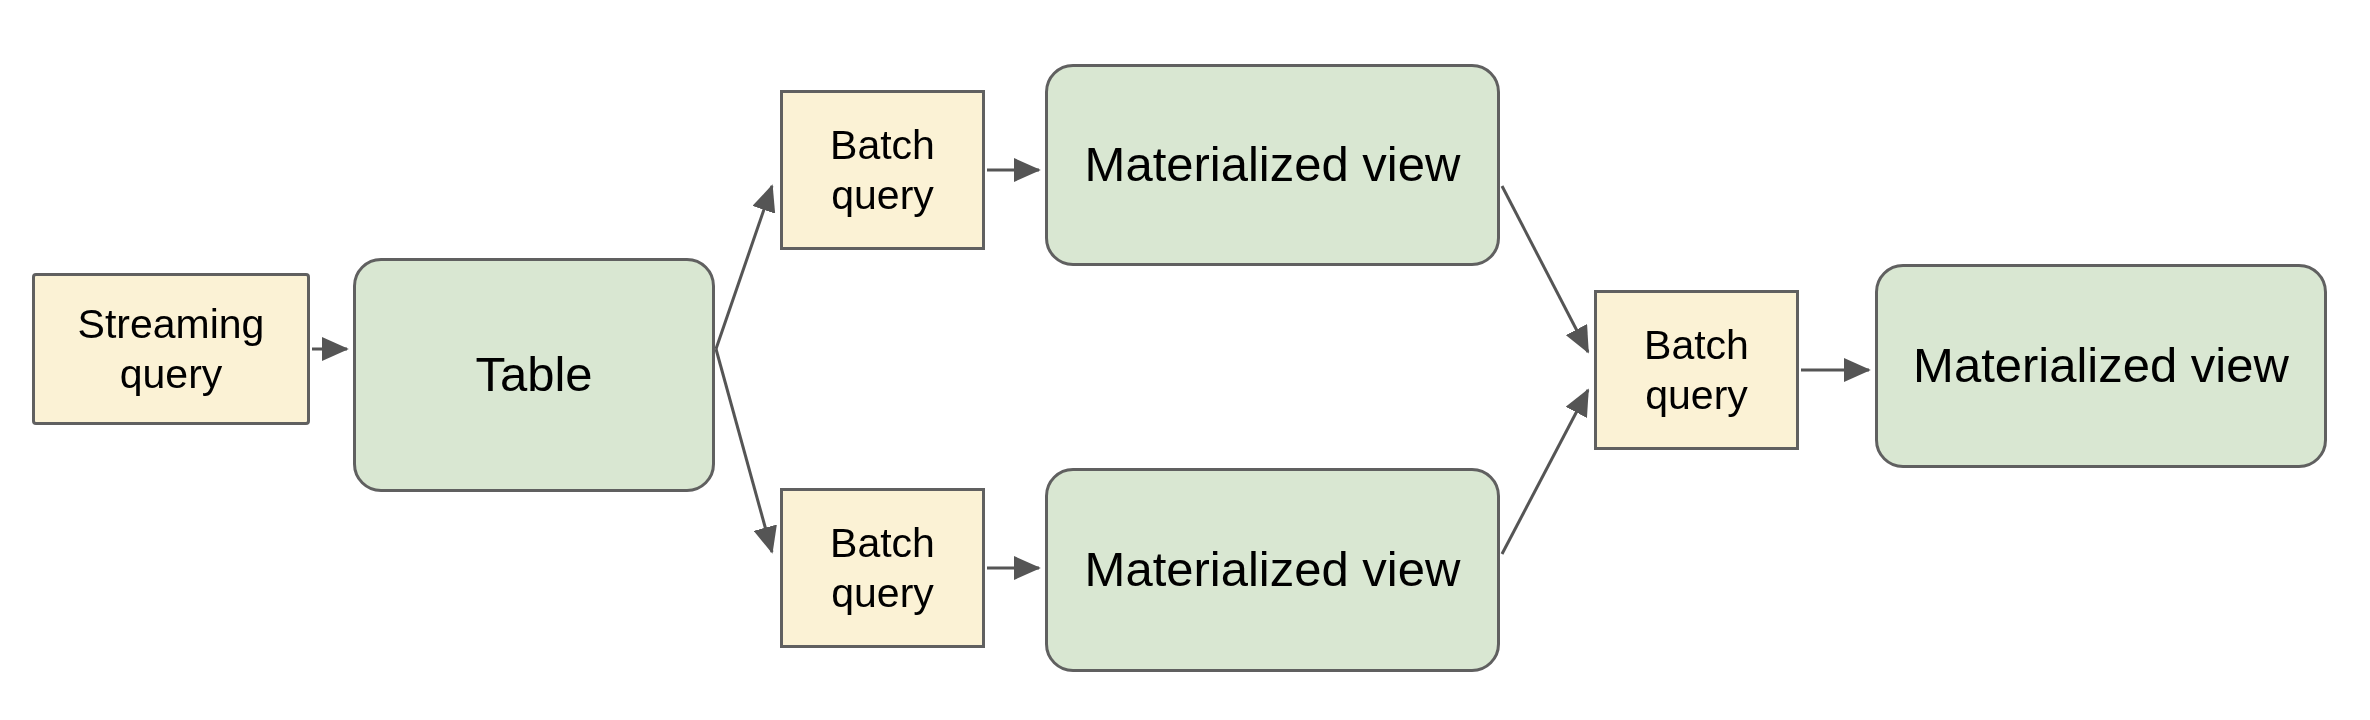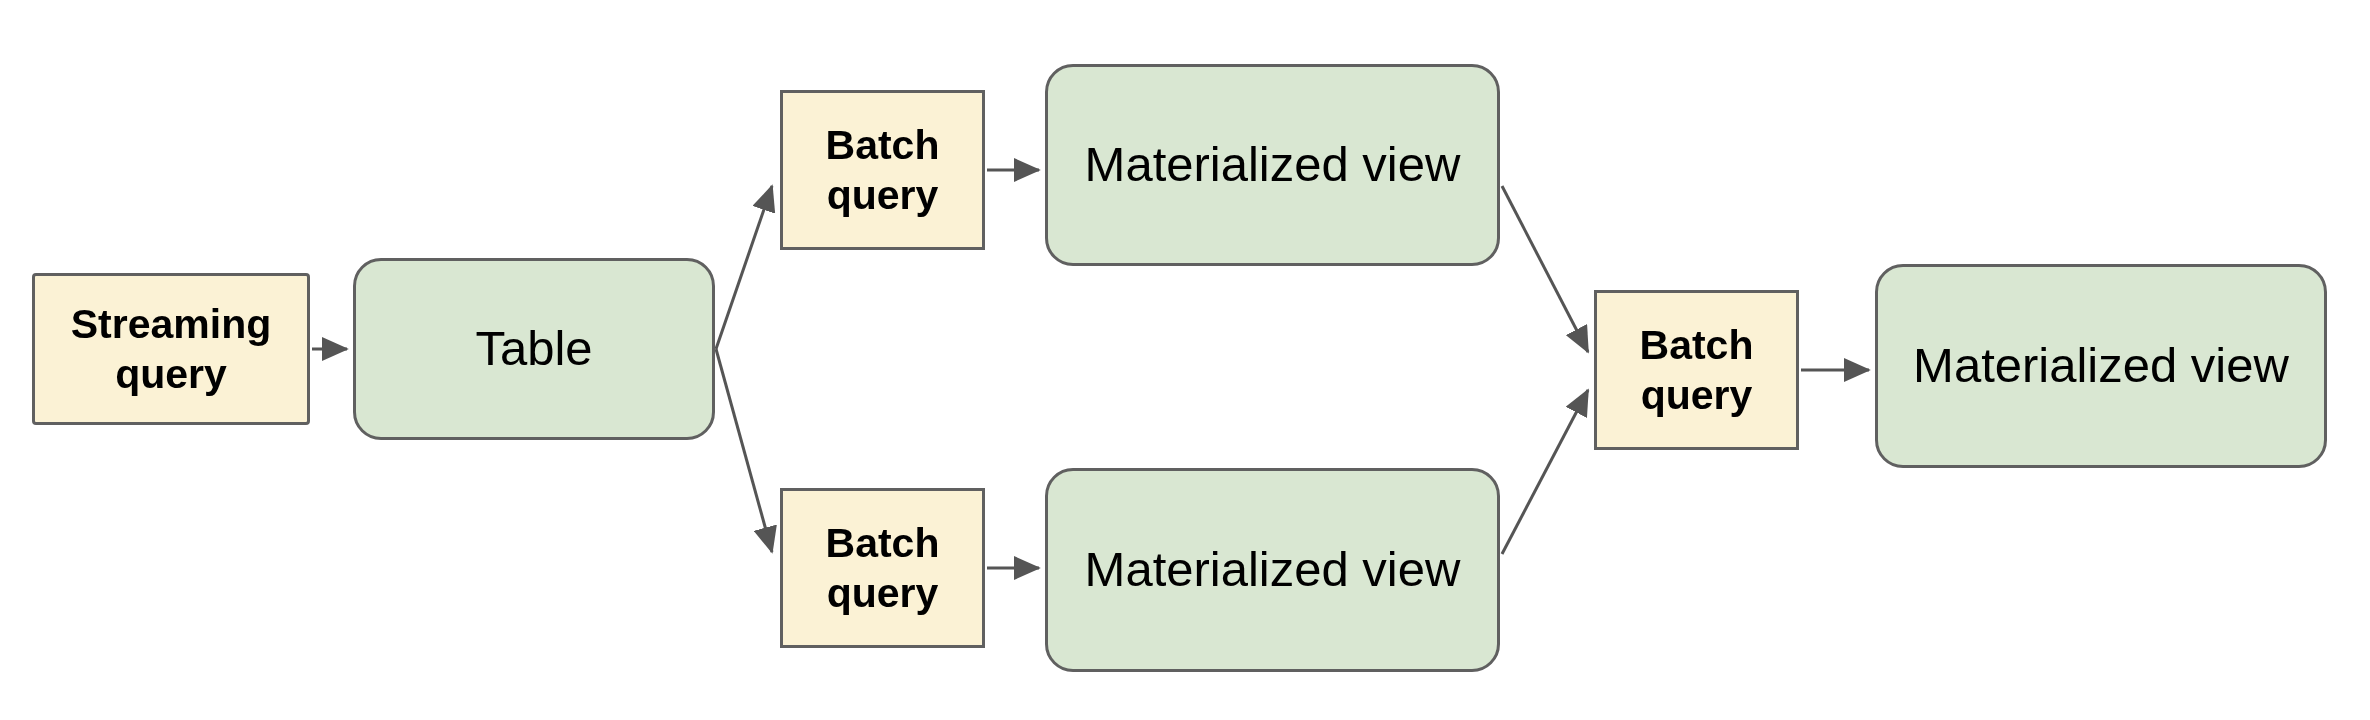--- a/index.html
+++ b/index.html
@@ -38,21 +38,20 @@
     color: #000000;
     line-height: 1.22;
     white-space: pre-line;
     z-index: 2;
   }
   .node-process {
     background: #fbf2d5;
     border: 3px solid #606060;
     border-radius: 0;
     font-size: 41px;
-    font-weight: bold;
   }
   .node-store {
     background: #d9e7d2;
     border: 3px solid #606060;
     border-radius: 28px;
     font-size: 49px;
   }
 </style>
 </head>
 <body>
@@ -79,21 +78,21 @@
     <line x1="1502" y1="186" x2="1588" y2="352" stroke="#555555" stroke-width="3" marker-end="url(#arrowhead)"></line>
 
     <line x1="1502" y1="554" x2="1588" y2="390" stroke="#555555" stroke-width="3" marker-end="url(#arrowhead)"></line>
 
     <line x1="1801" y1="370" x2="1869" y2="370" stroke="#555555" stroke-width="3" marker-end="url(#arrowhead)"></line>
   </svg>
 
   <div class="node node-process" id="node-streaming-query" style="left: 32px; top: 273px; width: 278px; height: 152px; border-color: rgb(96, 96, 96); color: rgb(0, 0, 0); background: rgb(251, 242, 213); border-radius: 4px;">Streaming
 query</div>
 
-  <div class="node node-store" id="node-table" style="left: 353px; top: 258px; width: 362px; height: 182px; border-color: rgb(96, 96, 96); color: rgb(0, 0, 0); background: rgb(217, 231, 210); border-radius: 28px;">Table</div>
+  <div class="node node-store" id="node-table" style="left: 353px; top: 258px; width: 362px; height: 234px; border-color: rgb(96, 96, 96); color: rgb(0, 0, 0); background: rgb(217, 231, 210); border-radius: 28px;">Table</div>
 
   <div class="node node-process" id="node-batch-query-top" style="left: 780px; top: 90px; width: 205px; height: 160px; border-color: rgb(96, 96, 96); color: rgb(0, 0, 0); background: rgb(251, 242, 213); border-radius: 0px;">Batch
 query</div>
 
   <div class="node node-store" id="node-materialized-view-top" style="left: 1045px; top: 64px; width: 455px; height: 202px; border-color: rgb(96, 96, 96); color: rgb(0, 0, 0); background: rgb(217, 231, 210); border-radius: 28px;">Materialized view</div>
 
   <div class="node node-process" id="node-batch-query-bottom" style="left: 780px; top: 488px; width: 205px; height: 160px; border-color: rgb(96, 96, 96); color: rgb(0, 0, 0); background: rgb(251, 242, 213); border-radius: 0px;">Batch
 query</div>
 
   <div class="node node-store" id="node-materialized-view-bottom" style="left: 1045px; top: 468px; width: 455px; height: 204px; border-color: rgb(96, 96, 96); color: rgb(0, 0, 0); background: rgb(217, 231, 210); border-radius: 28px;">Materialized view</div>

